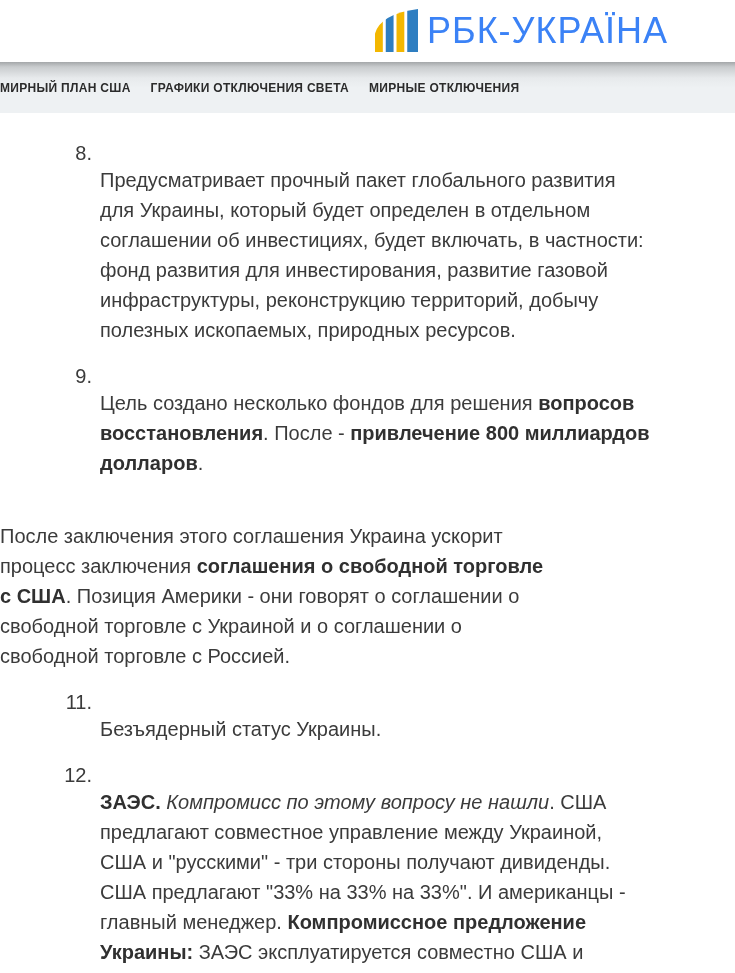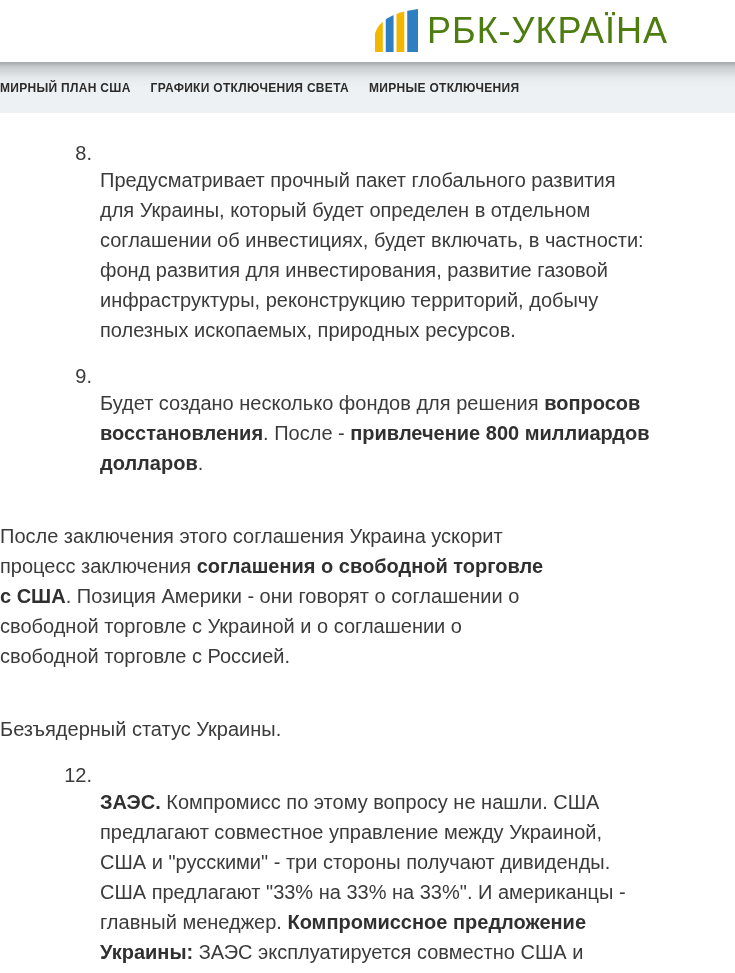--- a/index.html
+++ b/index.html
@@ -25,21 +25,21 @@
     display: flex;
     align-items: center;
     gap: 9px;
     text-decoration: none;
     cursor: pointer;
   }
   .logo-icon { width: 43px; height: 43px; display: block; }
   .logo-text {
     font-size: 36px;
     line-height: 43px;
-    color: #4d7c0f;
+    color: #3b82f6;
     letter-spacing: 1px;
     font-weight: 400;
     white-space: nowrap;
   }
 
   
   .nav-bar {
     height: 51px;
     background: linear-gradient(180deg, #a4a7a9 0px, #c9ccce 5px, #e7eaec 16px, #eef1f3 26px, #eef1f3 100%);
     display: flex;
@@ -76,21 +76,21 @@
     color: #3b3b3b;
   }
   .body {
     width: 550px;
     font-size: 20px;
     line-height: 30px;
     color: #3b3b3b;
     margin-top: 27px;
   }
   .body .b { font-weight: 700; color: #303030; }
-  .body .i { }
+  .body .i { font-style: italic; }
 </style>
 </head>
 <body>
 
 <header class="site-header">
   <a class="logo">
     <svg class="logo-icon" viewBox="0 0 44 44" xmlns="http://www.w3.org/2000/svg">
       <defs>
         <clipPath id="arcClip">
           <path d="M0,44 L0,25 Q6,5 44,0 L44,44 Z"></path>
@@ -114,26 +114,27 @@
 </nav>
 
 <main class="article">
   <div>
       <div class="item">
         <span class="num">8.</span>
         <p class="body"><span>Предусматривает прочный пакет глобального развития для Украины, который будет определен в отдельном соглашении об инвестициях, будет включать, в частности: фонд развития для инвестирования, развитие газовой инфраструктуры, реконструкцию территорий, добычу полезных ископаемых, природных ресурсов.</span></p>
       </div>
       <div class="item">
         <span class="num">9.</span>
-        <p class="body"><span>Будет создано несколько фондов для решения </span><span class="b">вопросов восстановления</span><span>. После - </span><span class="b">привлечение 800 миллиардов долларов</span><span>.</span></p>
+        <p class="body"><span>Цель создано несколько фондов для решения </span><span class="b">вопросов восстановления</span><span>. После - </span><span class="b">привлечение 800 миллиардов долларов</span><span>.</span></p>
       </div>
       <div class="item">
         <p class="body"><span>После заключения этого соглашения Украина ускорит процесс заключения </span><span class="b">соглашения о свободной торговле с США</span><span>. Позиция Америки - они говорят о соглашении о свободной торговле с Украиной и о соглашении о свободной торговле с Россией.</span></p>
       </div>
       <div class="item">
+        <span class="num">11.</span>
         <p class="body"><span>Безъядерный статус Украины.</span></p>
       </div>
       <div class="item">
         <span class="num">12.</span>
         <p class="body"><span class="b">ЗАЭС.</span><span> </span><span class="i">Компромисс по этому вопросу не нашли</span><span>. США предлагают совместное управление между Украиной, США и "русскими" - три стороны получают дивиденды. США предлагают "33% на 33% на 33%". И американцы - главный менеджер. </span><span class="b">Компромиссное предложение Украины:</span><span> ЗАЭС эксплуатируется совместно США и Украиной - 50 на 50. Но 50% произведенной электроэнергии дается Украине, а еще по 50% - США самостоятельно определяют свое распределение. При этом ЗАЭС, Энергодар и Каховская ГЭС должны быть демилитаризованы.</span></p>
       </div>
     </div>
 </main>
 
 </body></html>

